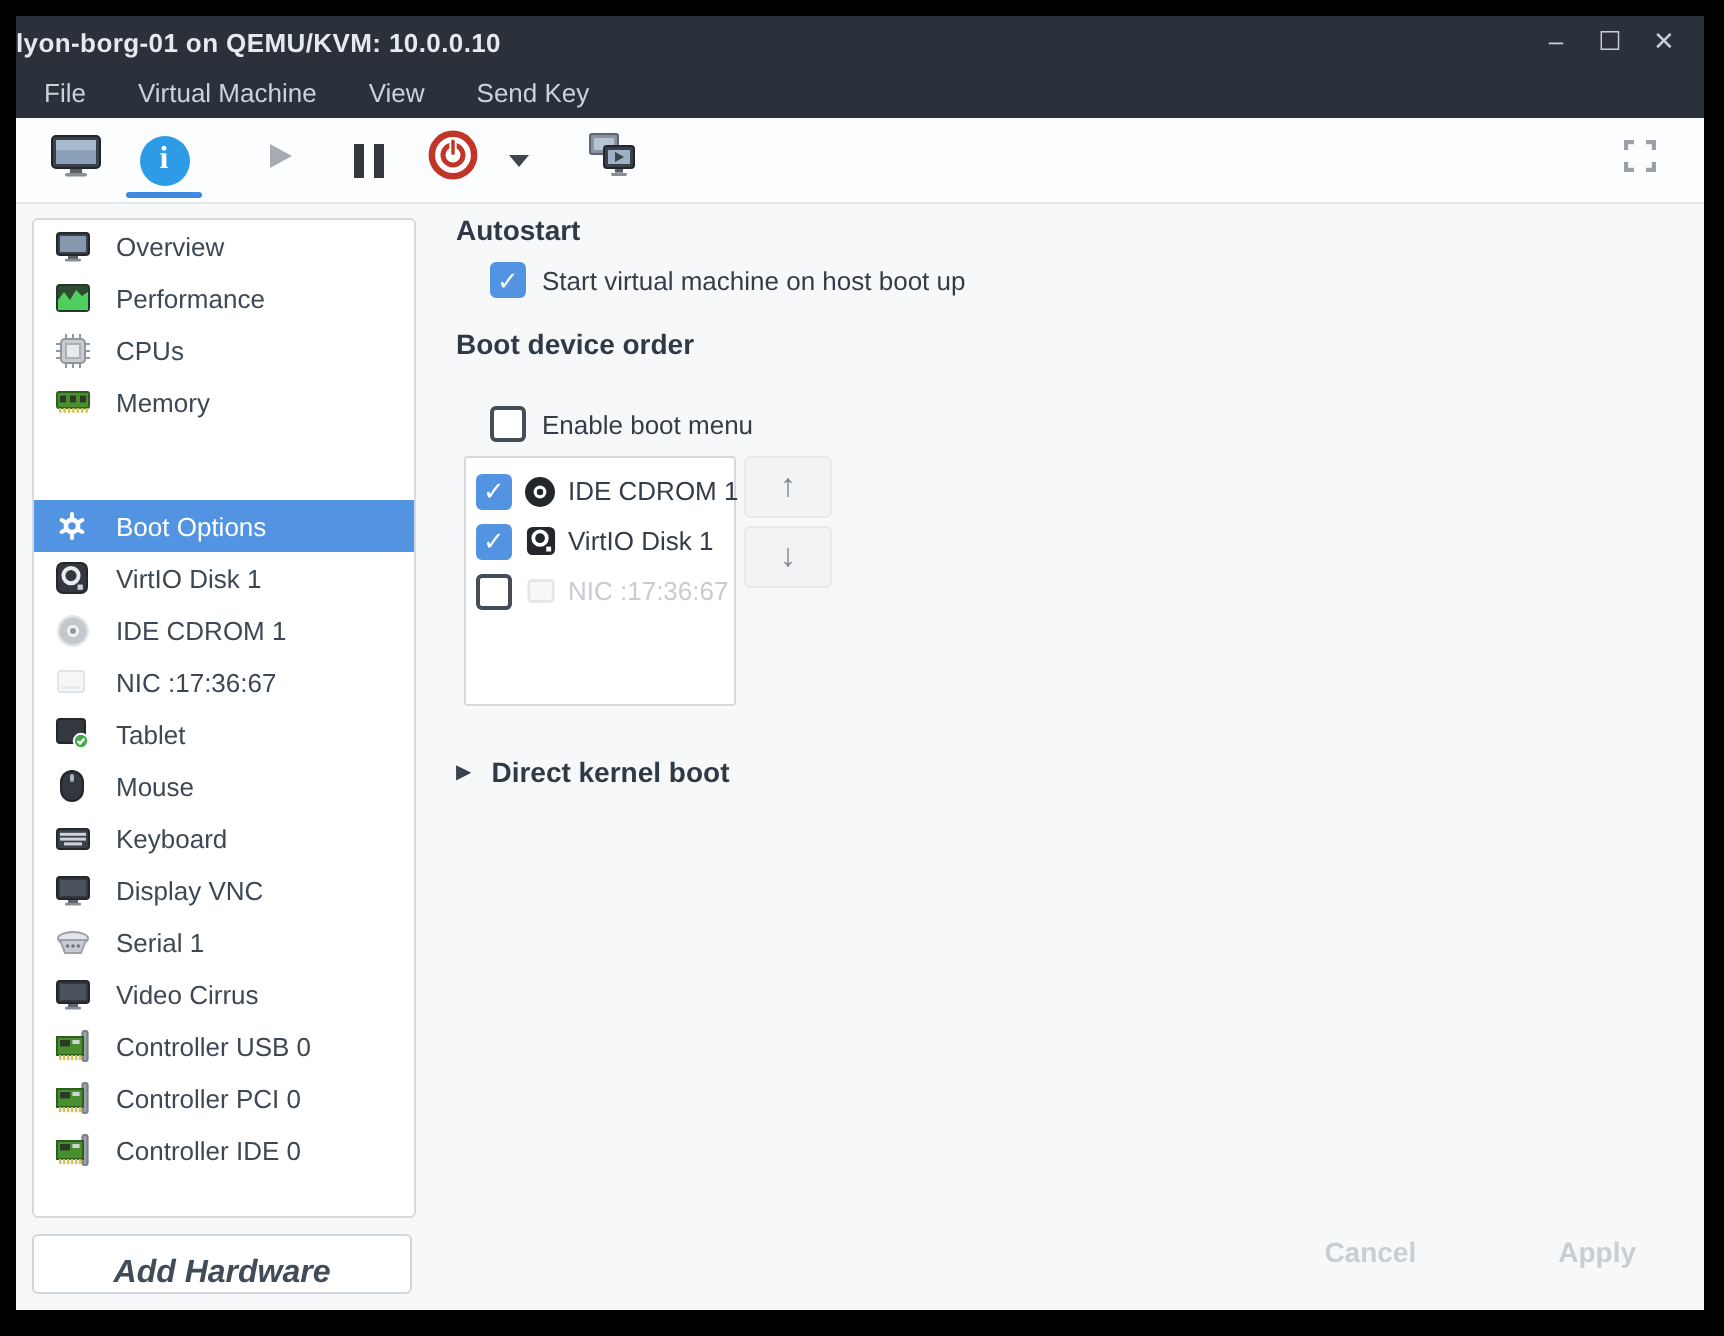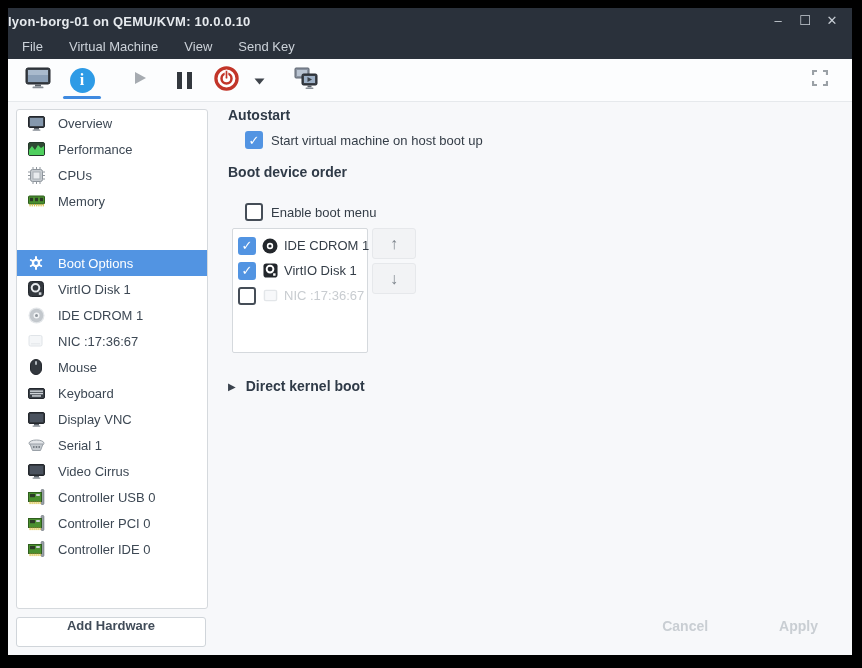--- a/index.html
+++ b/index.html
@@ -40,21 +40,21 @@
 
   
   .sidebar-box{position:absolute;left:8px;top:7px;width:190px;height:498px;background:#fff;border:1px solid #d5d9dd;border-radius:3px;overflow:hidden;}
   .side-row{height:26px;display:flex;align-items:center;padding-left:10px;gap:13px;}
   .side-row .ic{width:18px;height:18px;display:flex;align-items:center;justify-content:center;flex:none;}
   .side-row .lbl{font-size:13px;color:#3d4854;white-space:nowrap;}
   .side-row.selected{background:#5294e2;margin-top:36px;}
   .side-row.selected .lbl{color:#fff;}
 
   .add-hw-btn{position:absolute;left:8px;top:515px;width:190px;height:30px;background:#fff;border:1px solid #d0d5da;border-radius:3px;
-              display:flex;align-items:flex-start;justify-content:center;font-size:13px;font-weight:600;color:#414c59;box-sizing:border-box;}
+              display:flex;align-items:flex-end;justify-content:center;font-size:16px;font-weight:600;color:#414c59;box-sizing:border-box;font-style:italic;}
 
   
   .main{position:absolute;left:212px;top:0;right:0;bottom:0;}
   .heading{position:absolute;font-size:14px;font-weight:bold;color:#2f3a47;}
   .cb-row{position:absolute;display:flex;align-items:center;gap:8px;}
   .cb{width:18px;height:18px;box-sizing:border-box;border-radius:3px;flex:none;}
   .cb.unchecked{border:2px solid #454d57;background:#fff;}
   .cb.checked{background:#5294e2;border:2px solid #5294e2;color:#fff;font-size:13px;font-weight:bold;
               display:flex;align-items:center;justify-content:center;line-height:1;}
   .cb-label{font-size:13px;color:#343d47;}
@@ -269,20 +269,30 @@
       <div class="side-row">
         <span class="ic">
             <svg width="16" height="16" viewBox="0 0 16 16">
               <rect x="1" y="2.5" width="13" height="10.5" rx="1.5" fill="#f4f6f8" stroke="#e0e4e8"></rect>
               <rect x="3" y="10" width="9" height="1.5" fill="#e8ebee"></rect>
             </svg>
           </span>
         <span class="lbl">NIC :17:36:67</span>
       </div>
 
+      <div class="side-row">
+        <span class="ic">
+            <svg width="17" height="16" viewBox="0 0 17 16">
+              <rect x="0.5" y="0.5" width="14" height="12" rx="1.5" fill="#33383e" stroke="#23272d"></rect>
+              <circle cx="12.5" cy="11.5" r="3.6" fill="#3fae49" stroke="#fff"></circle>
+              <path d="M10.8 11.5 l1.2 1.2 2.2-2.4" stroke="#fff" stroke-width="1.2" fill="none"></path>
+            </svg>
+          </span>
+        <span class="lbl">Tablet</span>
+      </div>
 
       <div class="side-row">
         <span class="ic">
             <svg width="12" height="16" viewBox="0 0 12 16">
               <rect x="0.5" y="0.5" width="11" height="15" rx="5.5" fill="#33383e" stroke="#23272d"></rect>
               <rect x="5" y="2" width="2" height="4" rx="1" fill="#aeb4ba"></rect>
             </svg>
           </span>
         <span class="lbl">Mouse</span>
       </div>

